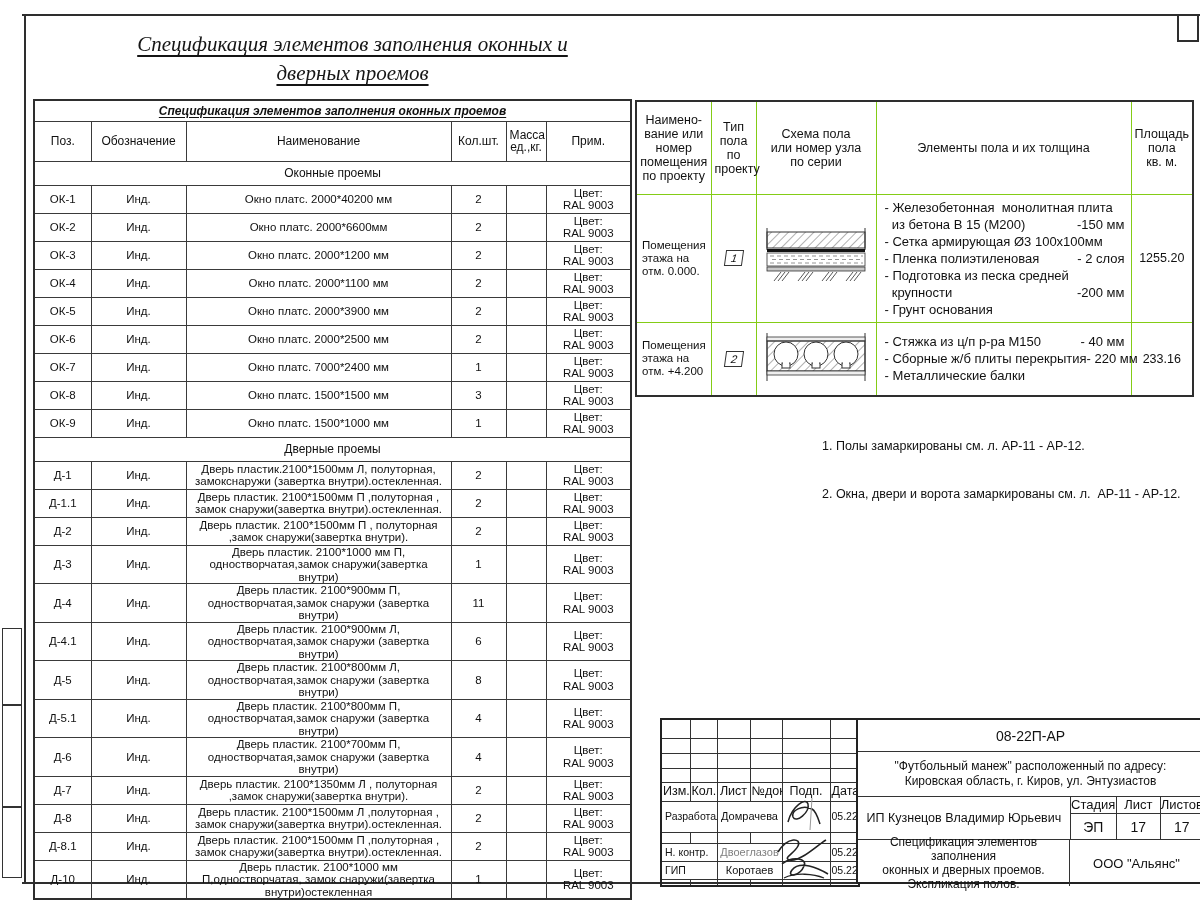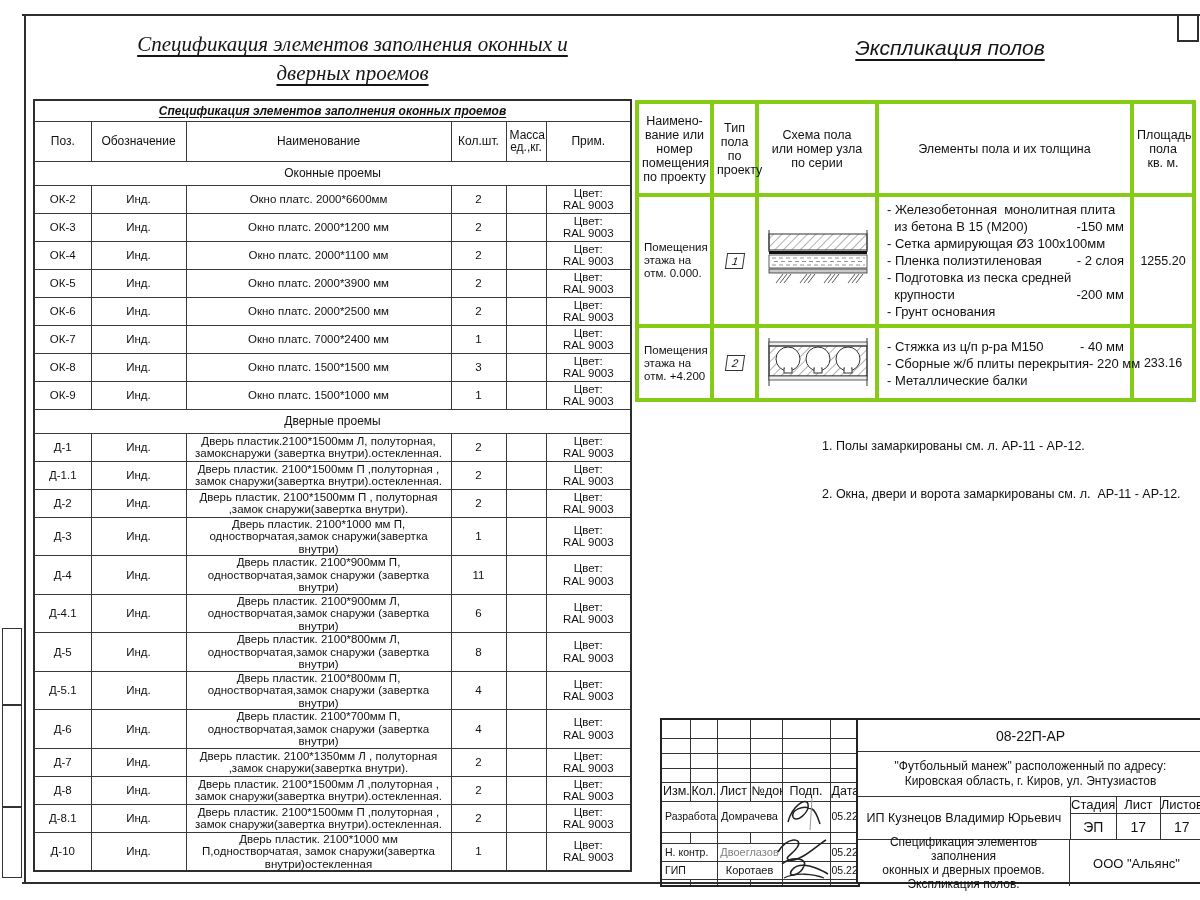--- a/index.html
+++ b/index.html
@@ -17,21 +17,21 @@
   table.spec{border-collapse:collapse;table-layout:fixed;width:597px;border:2px solid #2e2e2e;}
   table.spec td{border:1px solid #3a3a3a;text-align:center;vertical-align:middle;
                 font-size:11.5px;line-height:12.5px;padding:0 3px;}
   table.spec tr.subtitle td{font-size:12px;font-style:italic;font-weight:bold;}
   table.spec tr.subtitle td span{text-decoration:underline;text-underline-offset:2px;}
   table.spec tr.hdr td{font-size:12px;}
   table.spec tr.section td{font-size:12px;}
   .pre{white-space:pre-line;}
   
   table.floors{border-collapse:collapse;table-layout:fixed;width:557px;border:2px solid #2e2e2e;}
-  table.floors td{border:4px solid #84cc16;text-align:center;vertical-align:middle;
+  table.floors td{border:1px solid #84cc16;text-align:center;vertical-align:middle;
                   font-size:12.5px;line-height:14px;padding:0 3px;}
   table.floors td.room{font-size:11.5px;text-align:left;padding-left:5px;line-height:13px;}
   table.floors td.elems{text-align:left;padding:4px 6px 4px 8px;}
   .flo-line{display:flex;justify-content:space-between;font-size:13px;line-height:17px;white-space:pre;}
   .type-box{display:inline-block;border:1px solid #333;width:16px;height:14px;line-height:14px;
             font-size:11px;font-style:italic;transform:skewX(-8deg);background:#fff;}
   .area{font-size:13.5px;}
   
   .notes{font-size:12.5px;line-height:16px;white-space:pre;}
   
@@ -61,23 +61,20 @@
   <div class="abs corner-box" style="left:1177px;top:14px;width:18px;height:24px;"></div>
 
   <div class="abs edge-box" style="left:2px;top:628px;width:20px;height:77px;"></div>
   <div class="abs edge-box" style="left:2px;top:705px;width:20px;height:102px;"></div>
   <div class="abs edge-box" style="left:2px;top:807px;width:20px;height:71px;"></div>
 
   <div class="abs big-title" style="left:95px;top:30px;width:515px;font-family:Liberation Serif, serif;">
     <span>Спецификация элементов заполнения оконных и</span><br>
     <span>дверных проемов</span>
   </div>
-  <div class="abs big-title" style="left:830px;top:33px;width:240px;">
-    <span>Экспликация полов</span>
-  </div>
 
   <table class="spec abs" style="left:33px;top:99px;">
     <colgroup>
         <col style="width:57px">
         <col style="width:95px">
         <col style="width:265px">
         <col style="width:55px">
         <col style="width:40px">
         <col style="width:85px">
       </colgroup>
@@ -93,20 +90,29 @@
       <td class="pre">Масса
 ед.,кг.</td>
       <td>Прим.</td>
     </tr>
     <tr class="section" style="height:24px;">
           <td colspan="6">Оконные проемы</td>
         </tr>
     </tbody>
       <tbody>
 
+        <tr style="height:28px;">
+          <td>ОК-1</td>
+          <td>Инд.</td>
+          <td>Окно платс. 2000*40200 мм</td>
+          <td>2</td>
+          <td></td>
+          <td class="pre">Цвет:
+RAL 9003</td>
+        </tr>
 
         <tr style="height:28px;">
           <td>ОК-2</td>
           <td>Инд.</td>
           <td>Окно платс. 2000*6600мм</td>
           <td>2</td>
           <td></td>
           <td class="pre">Цвет:
 RAL 9003</td>
         </tr>

